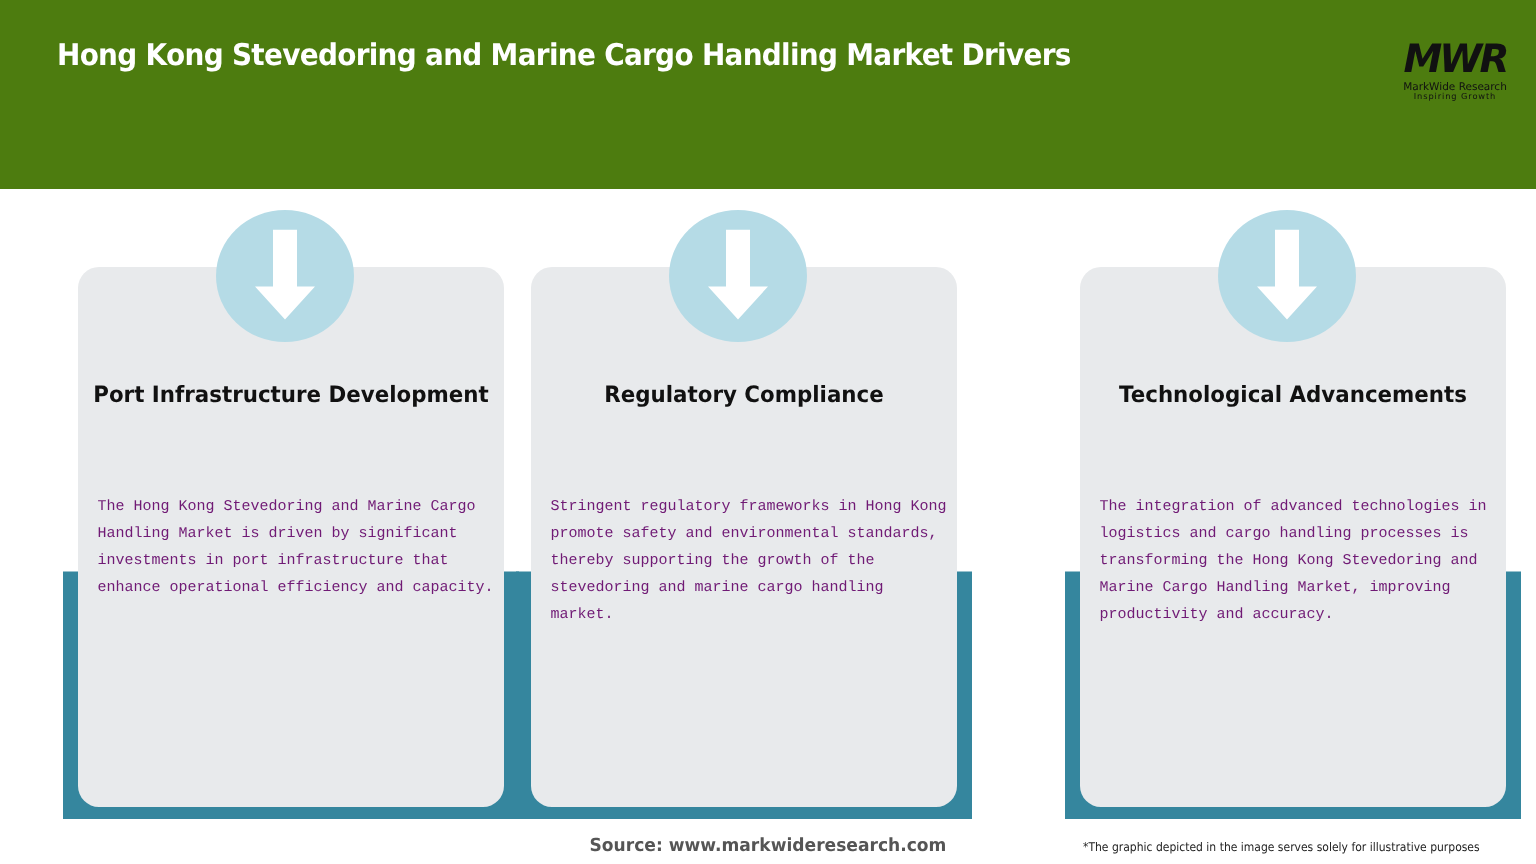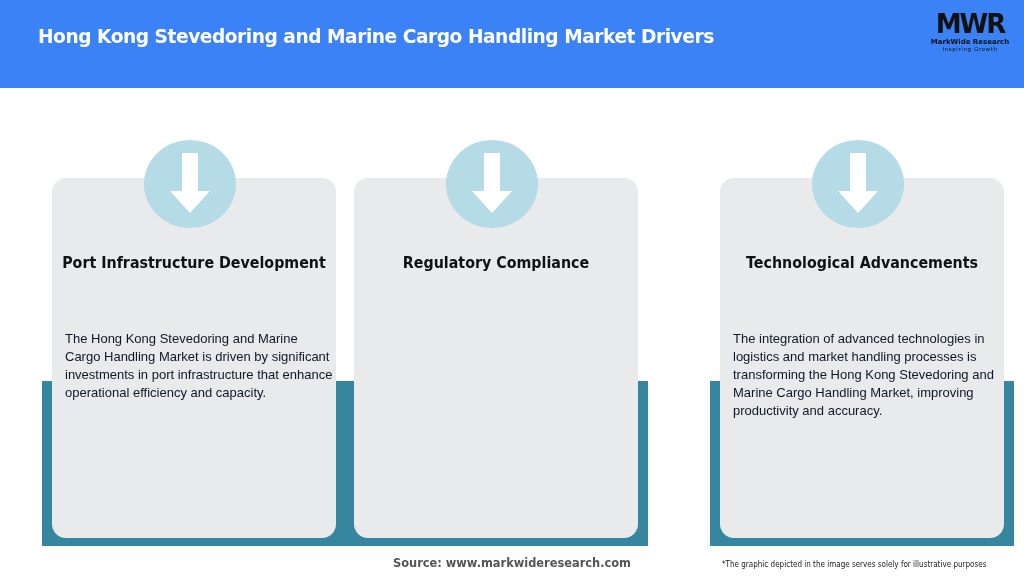--- a/index.html
+++ b/index.html
@@ -1,39 +1,39 @@
 <!DOCTYPE html>
 <html><head>
 <meta charset="utf-8">
 <style>
   * { margin: 0; padding: 0; box-sizing: border-box; }
   html, body { width: 1024px; height: 576px; overflow: hidden; background: #ffffff; }
   body { position: relative; font-family: "Liberation Sans", sans-serif; }
 
   .header {
-    position: absolute; left: 0; top: 0; width: 1024px; height: 88px;
-    background: #3b82f6;
+    position: absolute; left: 0; top: 0; width: 1024px; height: 126px;
+    background: #4d7c0f;
   }
   .header-title {
     position: absolute; left: 38px; top: 24px;
     font-family: "DejaVu Sans", sans-serif; font-weight: bold;
     font-size: 20px; color: #ffffff; letter-spacing: -0.5px;
     transform: scaleX(0.93); transform-origin: left center;
     white-space: nowrap;
   }
   .logo {
     position: absolute; left: 920px; top: 10px; width: 100px; height: 50px;
     text-align: center; color: #111;
   }
   .logo-mark {
-    font-family: "DejaVu Sans", sans-serif; font-weight: bold; 
-    font-size: 26px; line-height: 28px; letter-spacing: -2px; color: #111;
+    font-family: "DejaVu Sans", sans-serif; font-weight: bold; font-style: italic;
+    font-size: 26px; line-height: 28px; letter-spacing: -2px; color: #111; margin-top: 16px;
   }
   .logo-name {
-    font-family: "DejaVu Sans", sans-serif; font-weight: bold;
+    font-family: "DejaVu Sans", sans-serif; font-weight: normal;
     font-size: 7px; line-height: 8px; color: #111;
   }
   .logo-tag {
     font-family: "DejaVu Sans", sans-serif;
     font-size: 5.5px; line-height: 7px; letter-spacing: 0.6px; color: #111;
   }
 
   .card-wrap { position: absolute; top: 140px; width: 304px; height: 410px; }
   .card-band {
     position: absolute; left: 0; top: 241px; width: 304px; height: 165px;
@@ -49,22 +49,22 @@
   }
   .icon-circle svg { position: absolute; left: 26px; top: 13px; }
   .card-title {
     position: absolute; left: 10px; top: 112px; width: 284px;
     text-align: center; font-family: "DejaVu Sans", sans-serif; font-weight: bold;
     font-size: 15px; line-height: 22px; color: #111;
     transform: scaleX(0.95);
   }
   .card-text {
     position: absolute; left: 23px; top: 190px; width: 268px;
-    font-family: Liberation Sans, sans-serif; font-size: 13px;
-    line-height: 18px; color: #0f172a;
+    font-family: Liberation Mono, monospace; font-size: 10px;
+    line-height: 18px; color: #701a75;
   }
 
   .source {
     position: absolute; left: 393px; top: 556px;
     font-family: "DejaVu Sans", sans-serif; font-weight: bold;
     font-size: 12px; color: #555;
     transform: scaleX(0.95); transform-origin: left center;
   }
   .disclaimer {
     position: absolute; left: 722px; top: 560px;
@@ -98,28 +98,29 @@
 
 <div class="card-wrap" style="left:344px;">
   <div class="card-band"></div>
   <div class="card"></div>
   <div class="icon-circle">
     <svg width="40" height="62" viewBox="0 0 40 62">
       <polygon points="12,0 28,0 28,38 40,38 20,60 0,38 12,38" fill="#ffffff"></polygon>
     </svg>
   </div>
   <div class="card-title" style="top:112px;">Regulatory Compliance</div>
+  <div class="card-text">Stringent regulatory frameworks in Hong Kong promote safety and environmental standards, thereby supporting the growth of the stevedoring and marine cargo handling market.</div>
 </div>
 
 <div class="card-wrap" style="left:710px;">
   <div class="card-band"></div>
   <div class="card"></div>
   <div class="icon-circle">
     <svg width="40" height="62" viewBox="0 0 40 62">
       <polygon points="12,0 28,0 28,38 40,38 20,60 0,38 12,38" fill="#ffffff"></polygon>
     </svg>
   </div>
   <div class="card-title" style="top:112px;">Technological Advancements</div>
-  <div class="card-text">The integration of advanced technologies in logistics and market handling processes is transforming the Hong Kong Stevedoring and Marine Cargo Handling Market, improving productivity and accuracy.</div>
+  <div class="card-text">The integration of advanced technologies in logistics and cargo handling processes is transforming the Hong Kong Stevedoring and Marine Cargo Handling Market, improving productivity and accuracy.</div>
 </div>
 
 <div class="source">Source: www.markwideresearch.com</div>
 <div class="disclaimer">*The graphic depicted in the image serves solely for illustrative purposes</div>
 
 </body></html>

